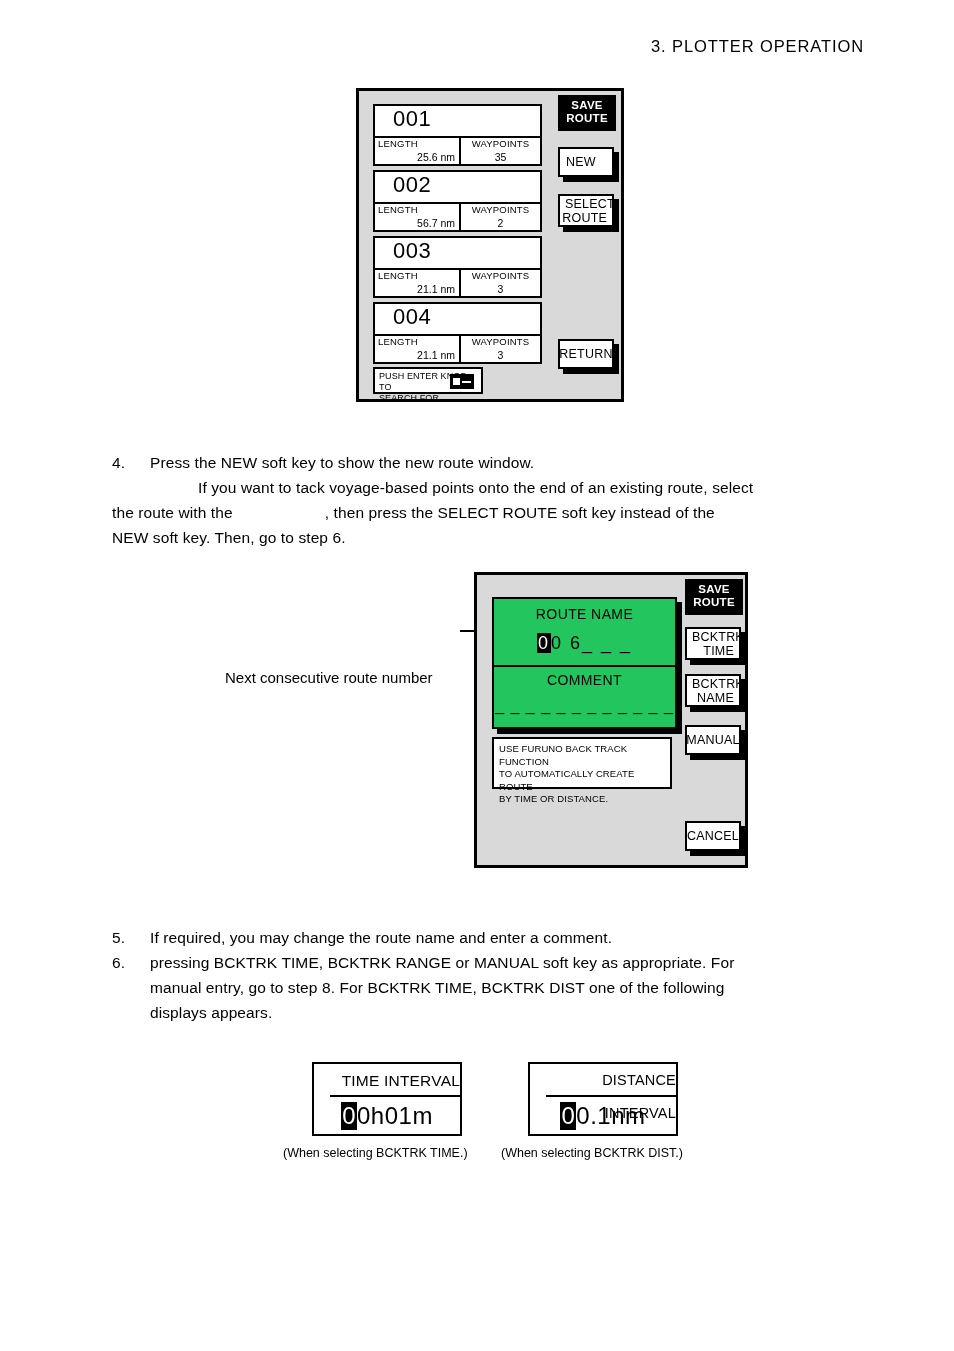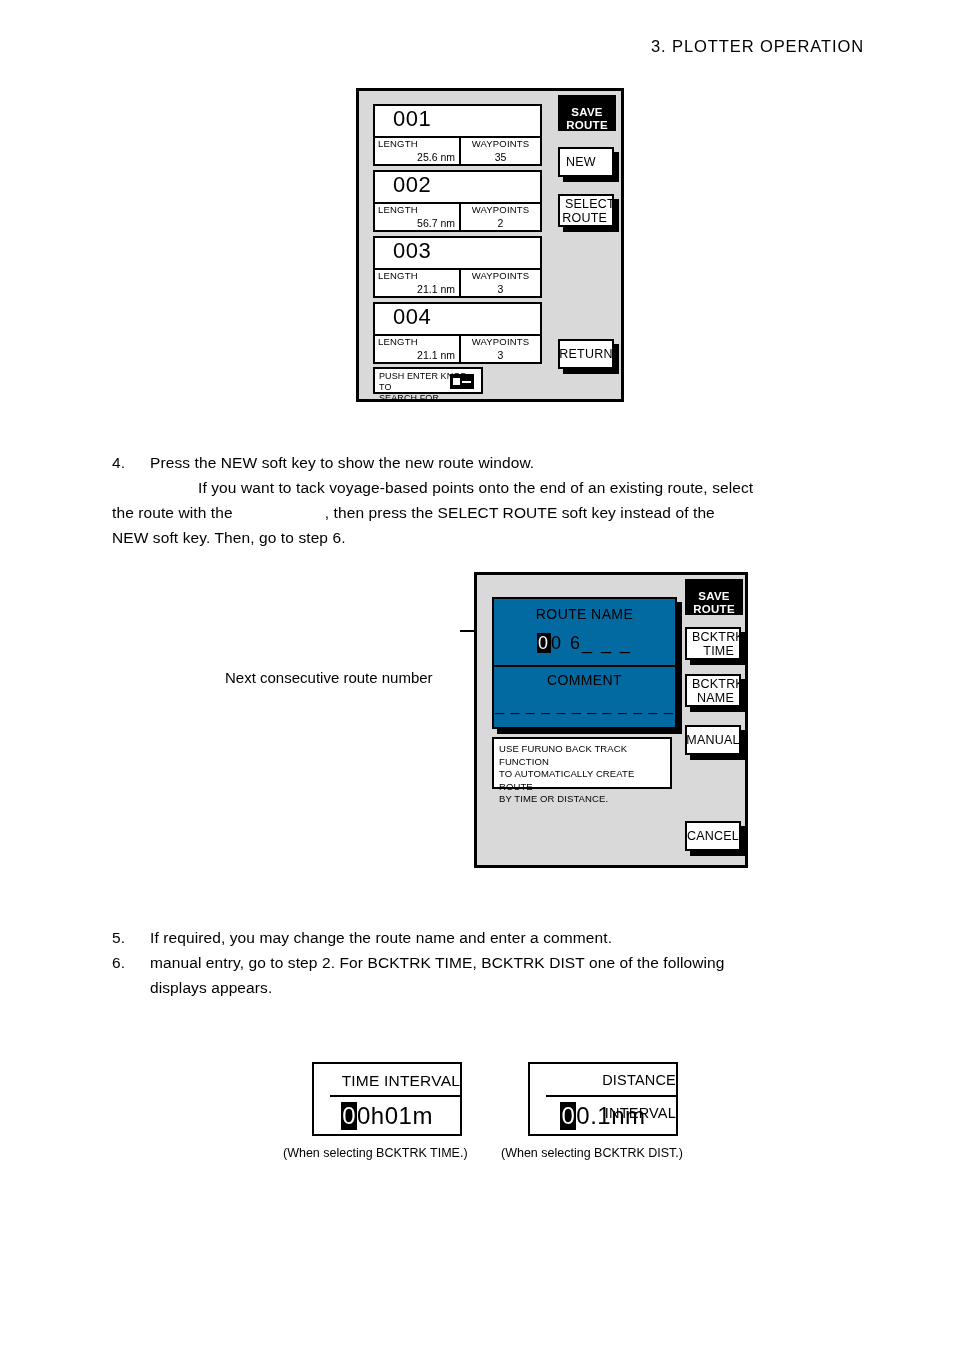--- a/index.html
+++ b/index.html
@@ -130,21 +130,21 @@
 
   
   .softkey-title {
     position: absolute;
     background: #000;
     color: #fff;
     font-size: 11.5px;
     font-weight: bold;
     line-height: 13px;
     text-align: center;
-    padding-top: 11px;
+    padding-top: 4px;
     box-sizing: border-box;
     letter-spacing: 0.3px;
   }
   .softkey {
     position: absolute;
     box-sizing: border-box;
   }
   .softkey .shadow {
     position: absolute;
     left: 5px; top: 5px;
@@ -187,21 +187,21 @@
     top: 0;
   }
   .gap-inline {
     display: inline-block;
     width: 92px;
   }
 
   
   .field-box {
     position: absolute;
-    background: #0369a1;
+    background: #22c55e;
     border: 2px solid #000;
     box-sizing: border-box;
   }
   .field-shadow {
     position: absolute;
     background: #000;
   }
   .field-title {
     position: absolute;
     left: 0; right: 0;
@@ -461,21 +461,22 @@
 </div>
 
 <div class="para" style="left:112px; top:925px; width:760px;">
   <div class="num">5.</div>
   <div class="ptext" style="width:722px;">If required, you may change the route name and enter a comment.</div>
 </div>
 
 <div class="para" style="left:112px; top:950px; width:760px;">
   <div class="num">6.</div>
   <div class="ptext" style="width:722px;">
-    <div>manual entry, go to step 2. For BCKTRK TIME, BCKTRK DIST one of the following</div>
+    <div>pressing BCKTRK TIME, BCKTRK RANGE or MANUAL soft key as appropriate. For</div>
+    <div>manual entry, go to step 8. For BCKTRK TIME, BCKTRK DIST one of the following</div>
     <div>displays appears.</div>
   </div>
 </div>
 
 <div class="interval-box" style="left:312px; top:1062px; width:150px; height:74px;">
   <div class="interval-title">TIME INTERVAL</div>
   <div class="interval-value">
     <span class="hl">0</span>
       <span>0h01m</span>
   </div>

